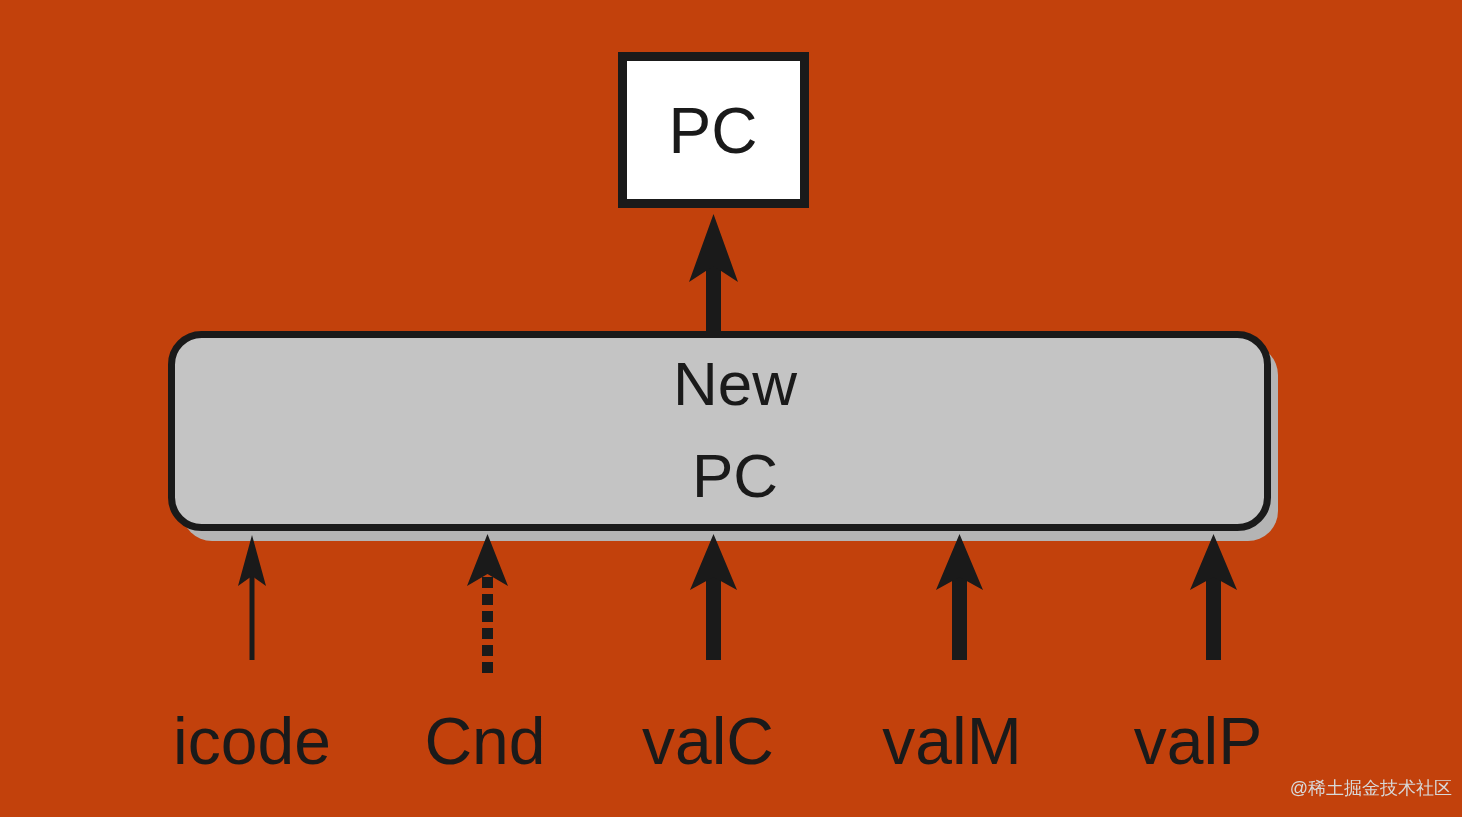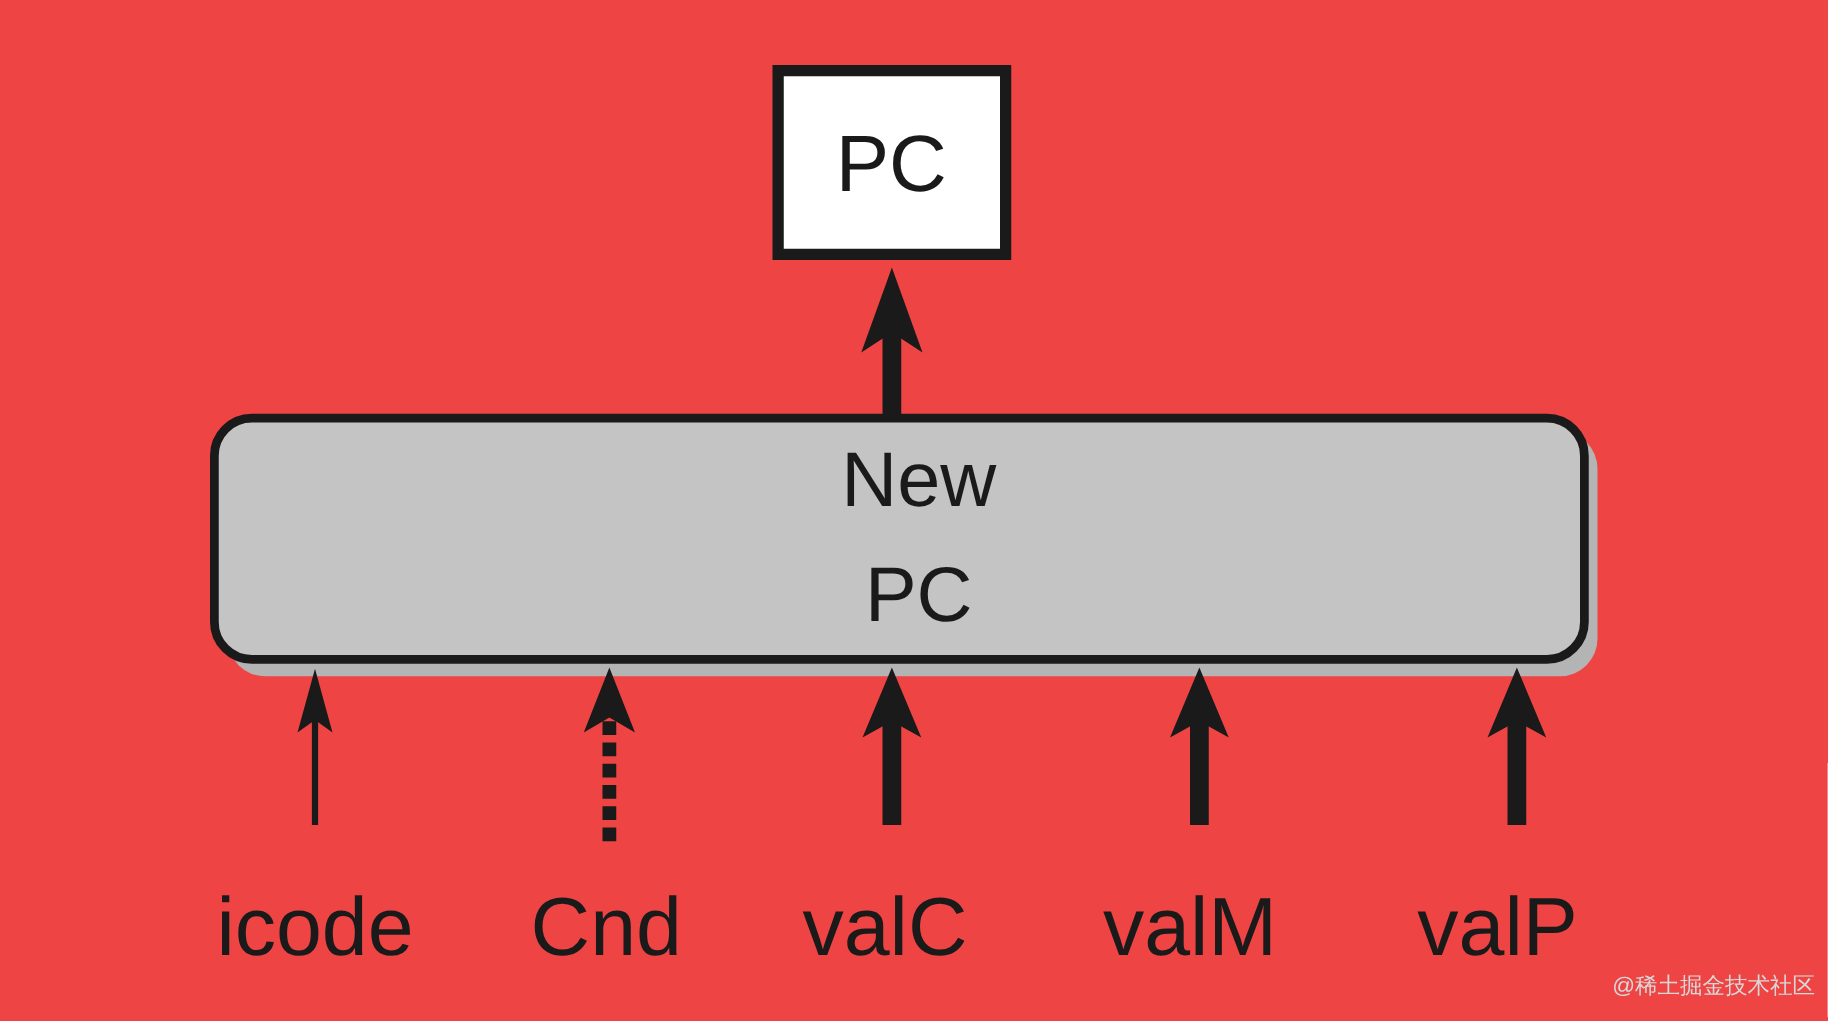--- a/index.html
+++ b/index.html
@@ -11,21 +11,21 @@
     width: 1462px;
     height: 817px;
     overflow: hidden;
     font-family: "Liberation Sans", sans-serif;
     position: relative;
   }
   #stage {
     position: relative;
     width: 1462px;
     height: 817px;
-    background: #ef4444;
+    background: #c2410c;
   }
   #diagram-svg {
     position: absolute;
     left: 0;
     top: 0;
     width: 1462px;
     height: 817px;
     display: block;
   }
   .svg-label {

